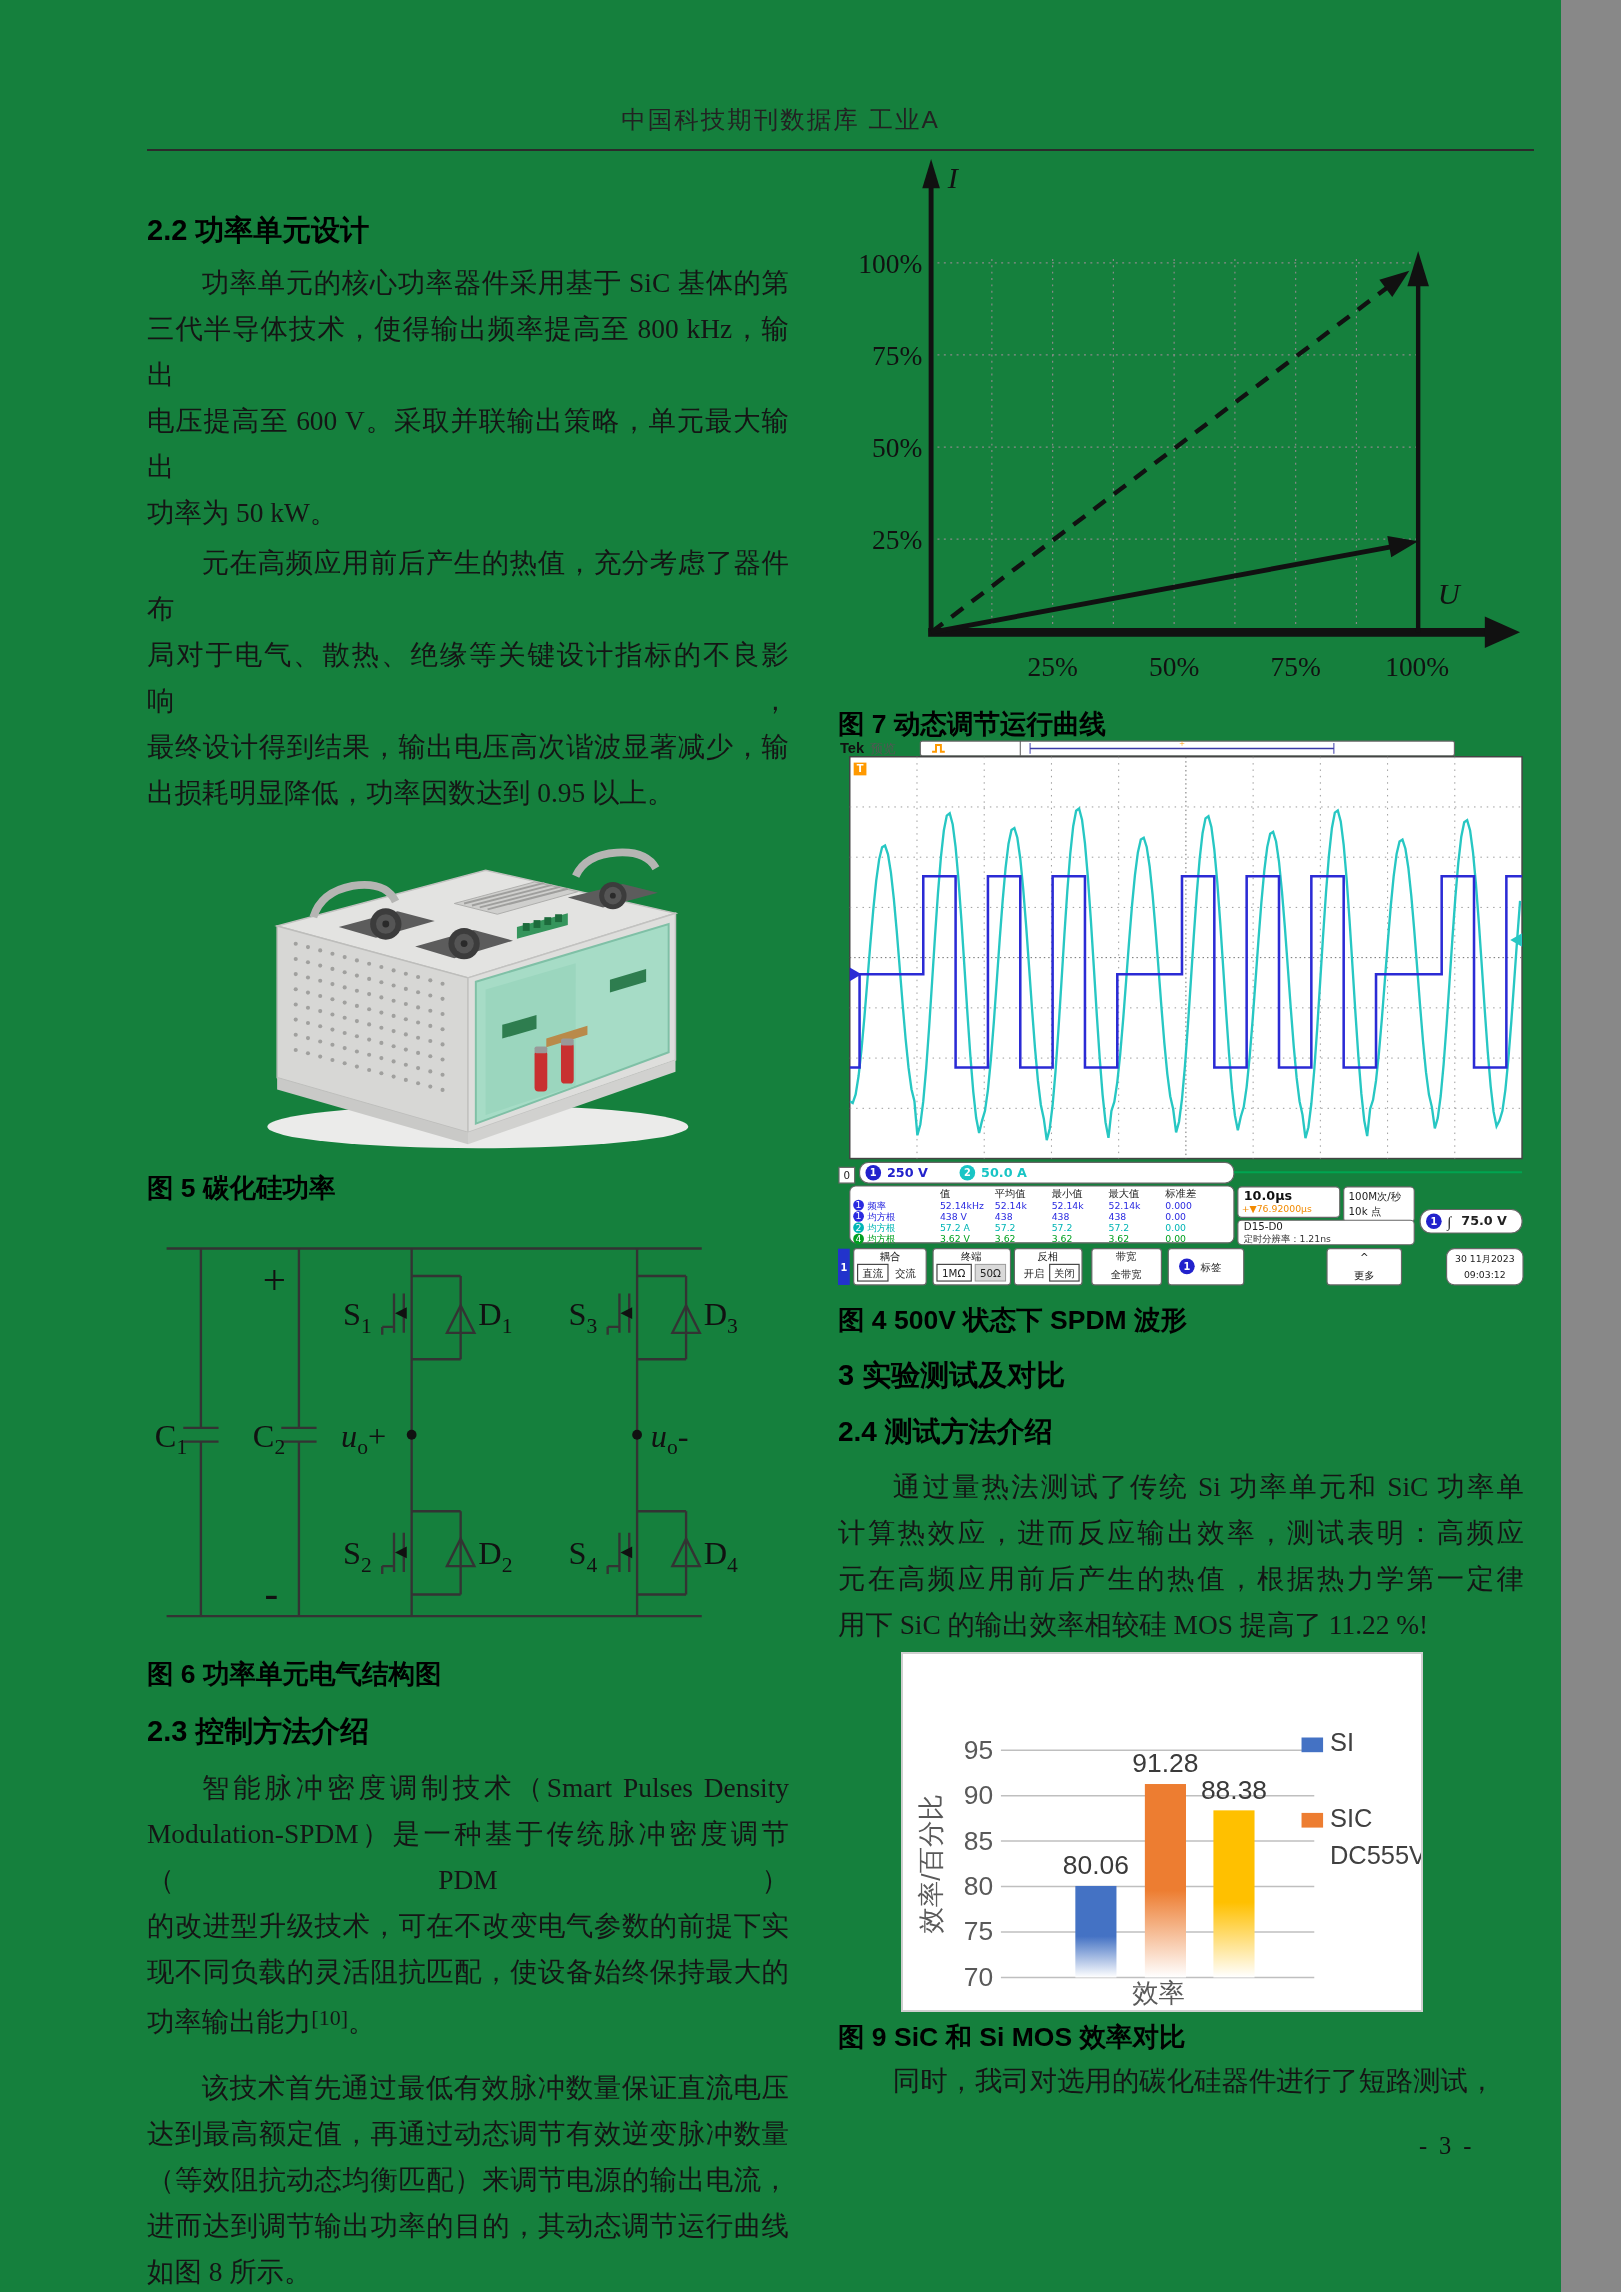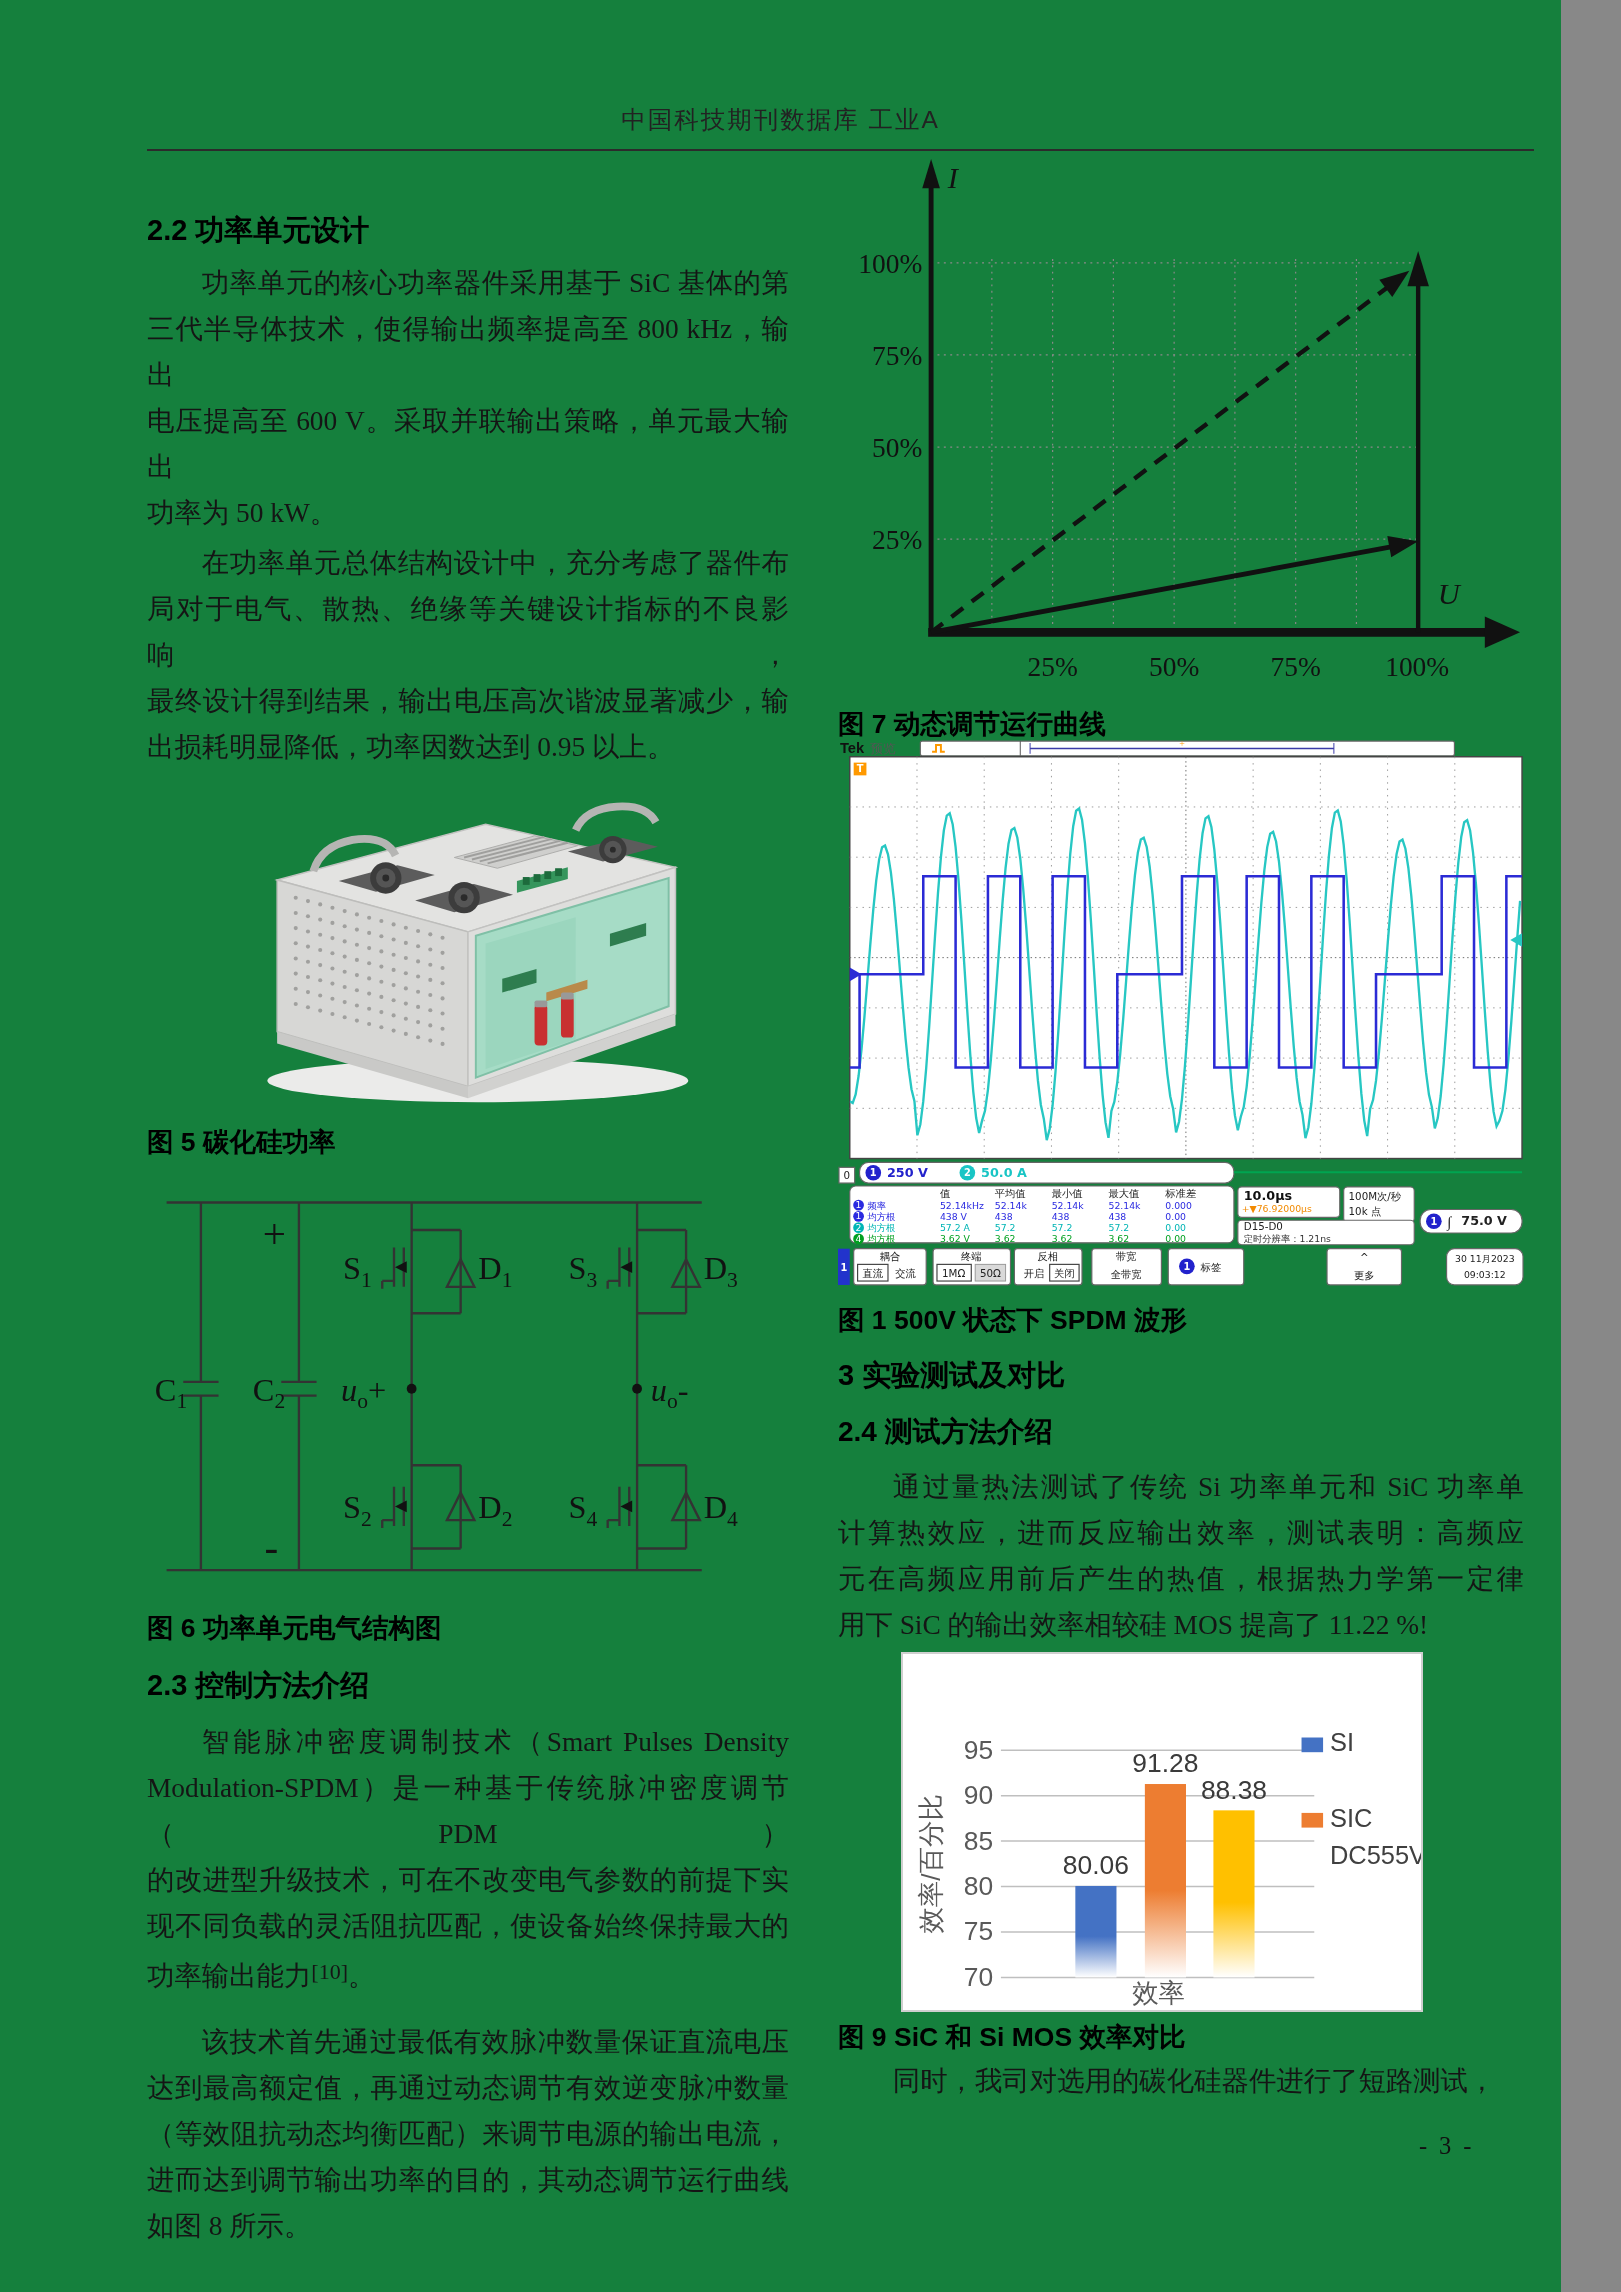--- a/index.html
+++ b/index.html
@@ -67,21 +67,21 @@
 
     <div class="h2">2.2 功率单元设计</div>
 
     <div class="para">
       <div class="j ind">功率单元的核心功率器件采用基于 SiC 基体的第</div>
       <div class="j">三代半导体技术，使得输出频率提高至 800 kHz，输出</div>
       <div class="j">电压提高至 600 V。采取并联输出策略，单元最大输出</div>
       <div>功率为 50  kW。</div>
     </div>
     <div class="para" style="margin-top:3.9px">
-      <div class="j ind">在功率单元总体结构设计中，充分考虑了器件布</div>
+      <div class="j ind">元在高频应用前后产生的热值，充分考虑了器件布</div>
       <div class="j">局对于电气、散热、绝缘等关键设计指标的不良影响，</div>
       <div class="j">最终设计得到结果，输出电压高次谐波显著减少，输</div>
       <div>出损耗明显降低，功率因数达到 0.95 以上。</div>
     </div>
 
     
     <div class="photoWrap">
       <svg width="490" height="323" viewBox="0 0 500 330">
         <ellipse cx="260" cy="300" rx="215" ry="22" fill="#ebebea"></ellipse>
 
@@ -513,21 +513,21 @@
       <circle cx="356" cy="538" r="8" fill="#2222cc"></circle>
       <text x="356" y="541.5" class="wnum">1</text>
       <text x="370" y="543" class="tks">标签</text>
       <rect x="499" y="520" width="76" height="37" rx="3" class="tkbox"></rect>
       <text x="537" y="533" class="tks" text-anchor="middle" fill="#777">^</text>
       <text x="537" y="551" class="tks" text-anchor="middle">更多</text>
       <rect x="621" y="520" width="78" height="37" rx="8" class="tkbox"></rect>
       <text x="660" y="534" class="tkxs" fill="#222" text-anchor="middle">30 11月2023</text>
       <text x="660" y="550" class="tkxs" fill="#222" text-anchor="middle">09:03:12</text>
     </svg>
-    <div class="figcap cap8">图 1  500V 状态下 SPDM 波形</div>
+    <div class="figcap cap8">图 4  500V 状态下 SPDM 波形</div>
 
     <div class="h2b">3 实验测试及对比</div>
     <div class="h3b">2.4 测试方法介绍</div>
 
     <div class="para" style="margin-top:11.8px">
       <div class="j ind">通过量热法测试了传统 Si 功率单元和 SiC 功率单</div>
       <div class="j">计算热效应，进而反应输出效率，测试表明：高频应</div>
       <div class="j">元在高频应用前后产生的热值，根据热力学第一定律</div>
       <div>用下 SiC 的输出效率相较硅 MOS 提高了 11.22  %!</div>
     </div>

